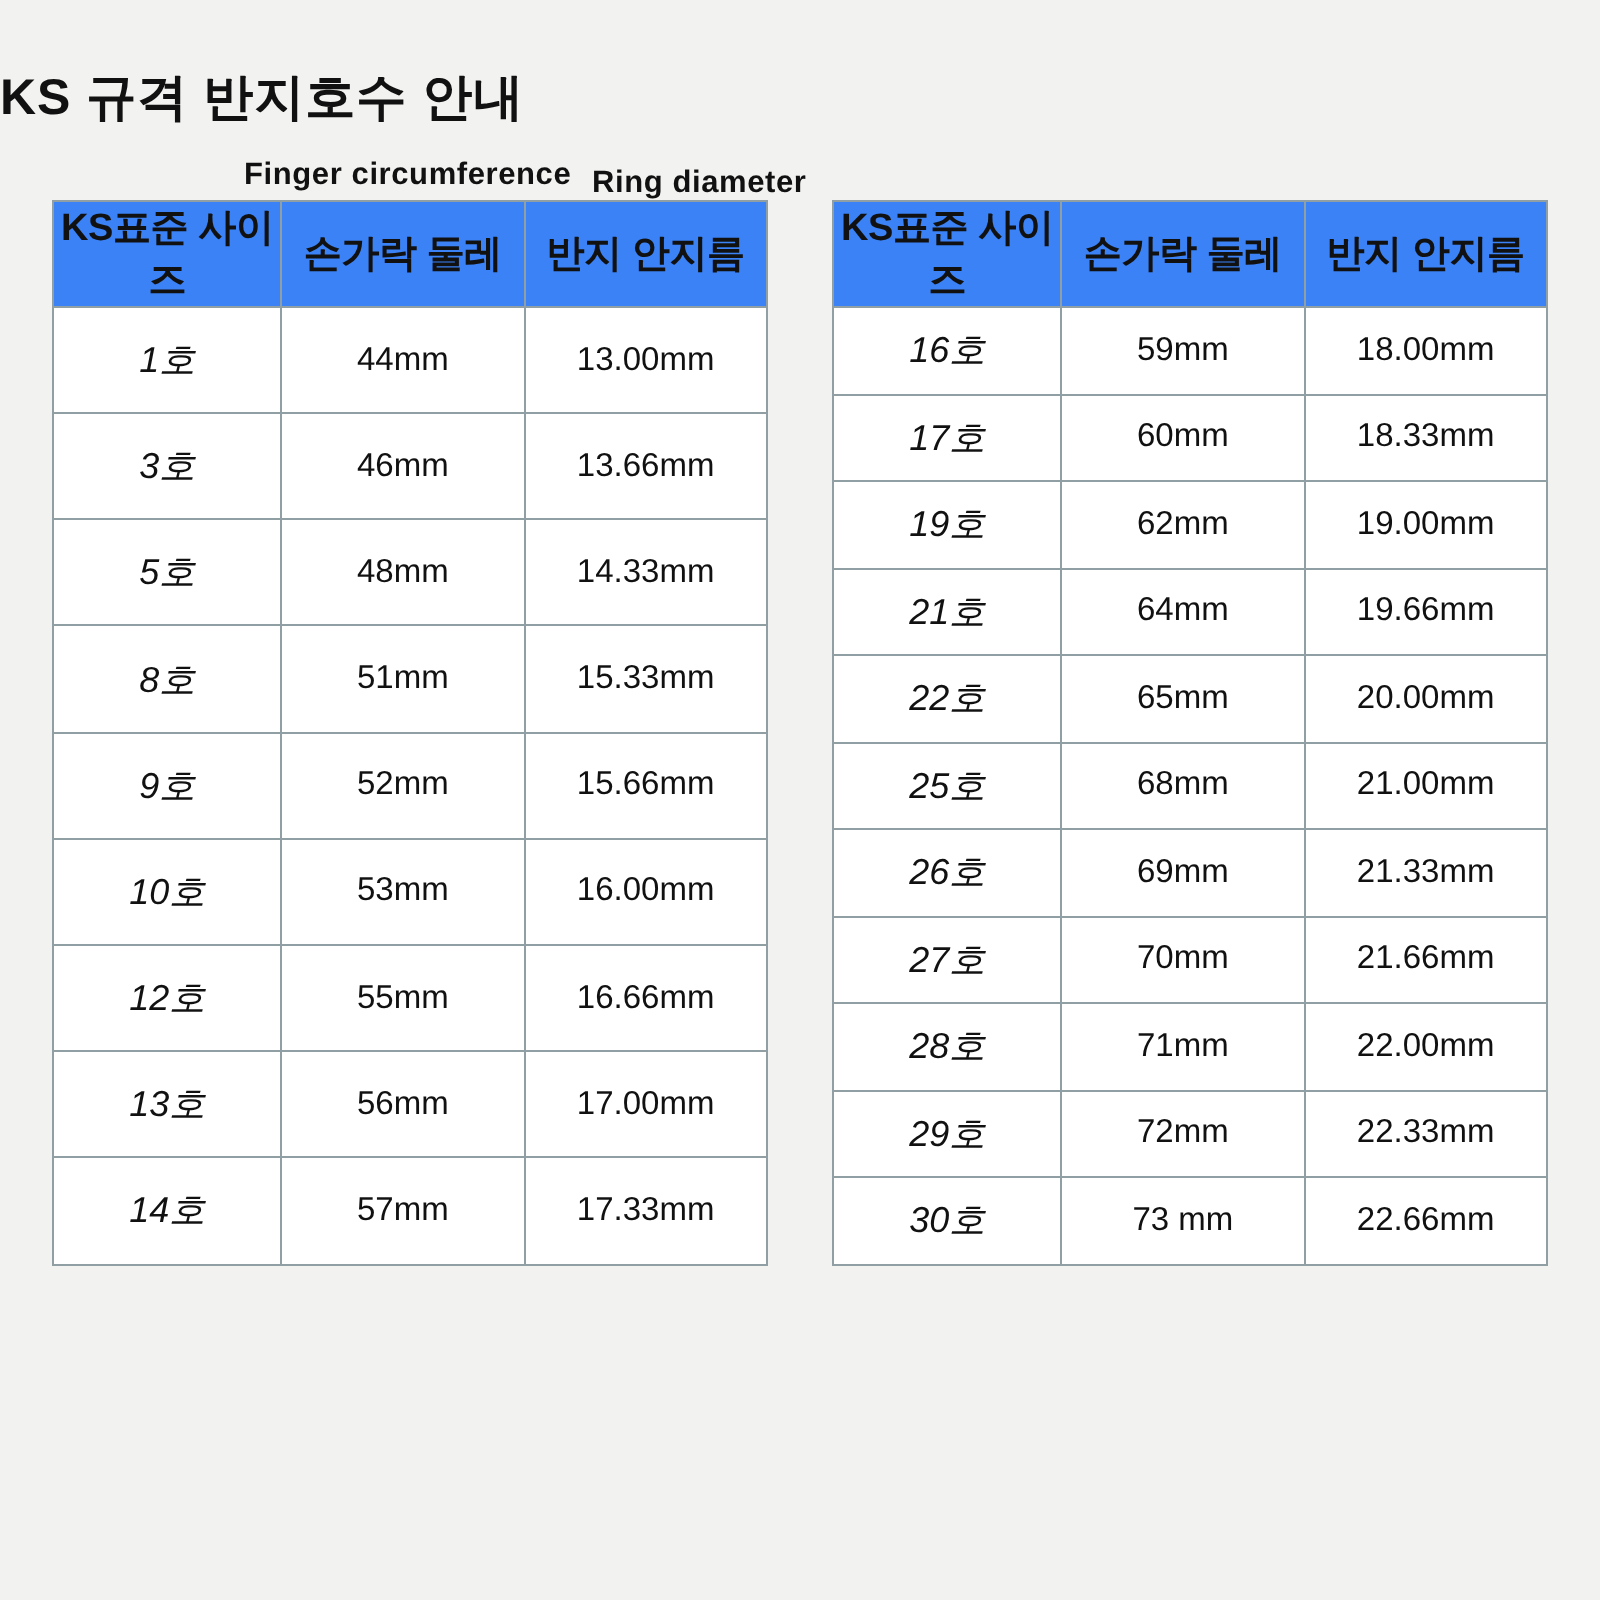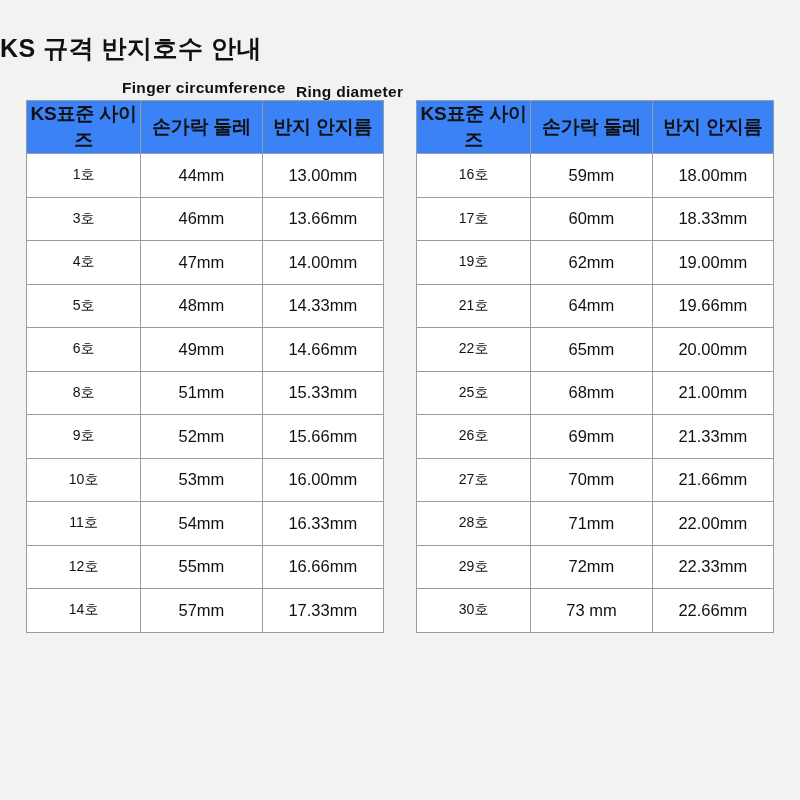--- a/index.html
+++ b/index.html
@@ -87,21 +87,22 @@
     letter-spacing: -0.2px;
   }
   table.ring-table col.c1 { width: 32%; }
   table.ring-table col.c2 { width: 34%; }
   table.ring-table col.c3 { width: 34%; }
   table.ring-table tbody td {
     background: #ffffff;
     font-size: 16.5px;
   }
   table.ring-table tbody td.size-cell {
-    font-size: 14px;
+    font-size: 18px;
+    font-style: italic;
   }
 </style>
 </head>
 <body>
 
 <div class="page">
 
   <div class="title">KS 규격 반지호수 안내</div>
 
   <div class="annotations">
@@ -129,58 +130,48 @@
           <td class="size-cell">1호</td>
           <td>44mm</td>
           <td>13.00mm</td>
         </tr>
         <tr>
           <td class="size-cell">3호</td>
           <td>46mm</td>
           <td>13.66mm</td>
         </tr>
         <tr>
-          <td class="size-cell">4호</td>
-          <td>47mm</td>
-          <td>14.00mm</td>
-        </tr>
-        <tr>
           <td class="size-cell">5호</td>
           <td>48mm</td>
           <td>14.33mm</td>
         </tr>
         <tr>
-          <td class="size-cell">6호</td>
-          <td>49mm</td>
-          <td>14.66mm</td>
-        </tr>
-        <tr>
           <td class="size-cell">8호</td>
           <td>51mm</td>
           <td>15.33mm</td>
         </tr>
         <tr>
           <td class="size-cell">9호</td>
           <td>52mm</td>
           <td>15.66mm</td>
         </tr>
         <tr>
           <td class="size-cell">10호</td>
           <td>53mm</td>
           <td>16.00mm</td>
         </tr>
         <tr>
-          <td class="size-cell">11호</td>
-          <td>54mm</td>
-          <td>16.33mm</td>
-        </tr>
-        <tr>
           <td class="size-cell">12호</td>
           <td>55mm</td>
           <td>16.66mm</td>
+        </tr>
+        <tr>
+          <td class="size-cell">13호</td>
+          <td>56mm</td>
+          <td>17.00mm</td>
         </tr>
         <tr>
           <td class="size-cell">14호</td>
           <td>57mm</td>
           <td>17.33mm</td>
         </tr>
       </tbody>
     </table>
 
     <table class="ring-table right">

